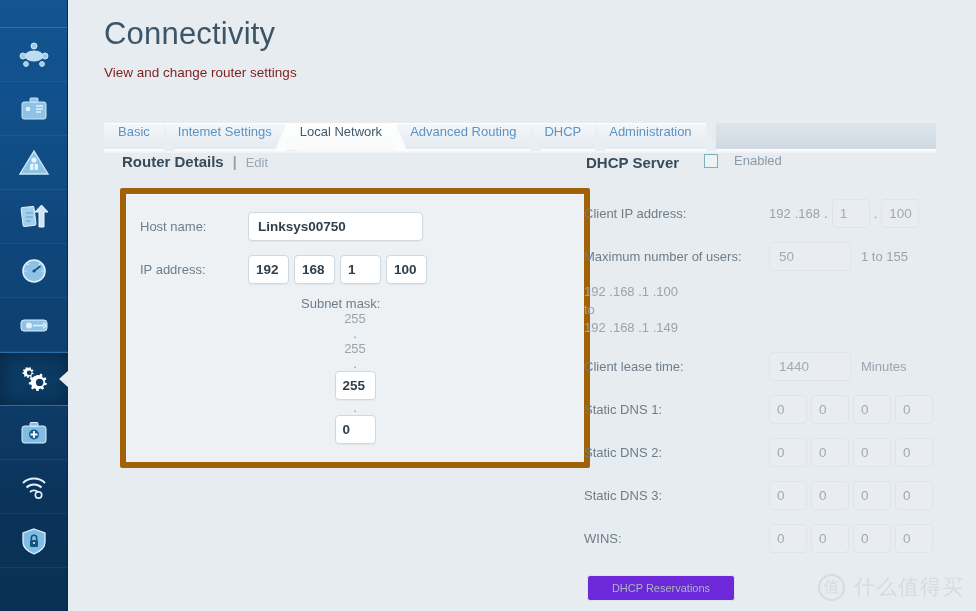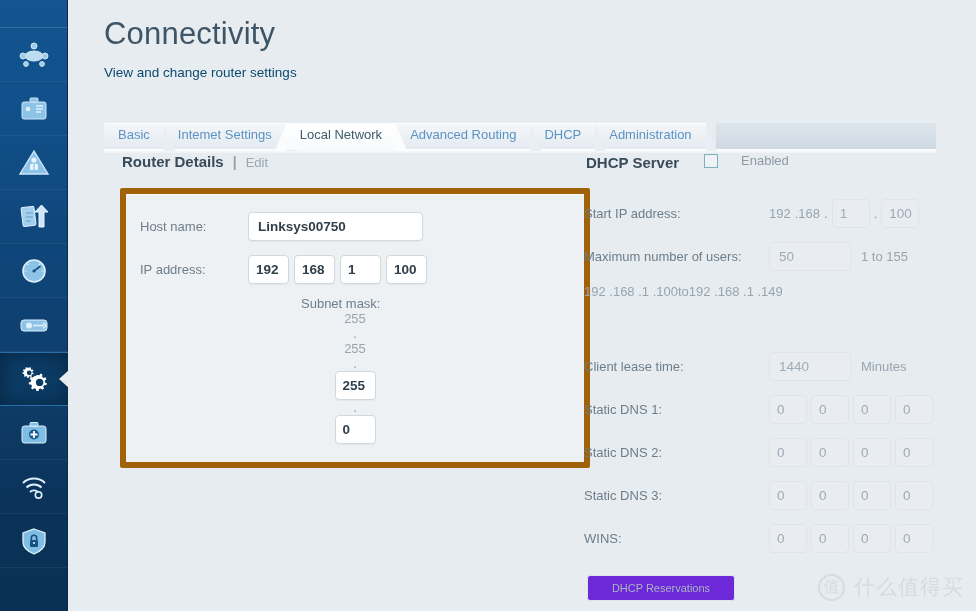--- a/index.html
+++ b/index.html
@@ -51,42 +51,42 @@
     background: #e6ecf0;
     position: relative;
     overflow: hidden;
   }
   .page-head { padding: 14px 0 0 36px; }
   #page-title {
     font-size: 31px; font-weight: normal; color: #3d5566;
     letter-spacing: 0.2px; line-height: 40px;
   }
   #page-sub {
-    font-size: 13.5px; color: #0c4a6e; margin-top: 11px;
+    font-size: 13.5px; color: #7f1d1d; margin-top: 11px;
   }
 
   
   .tabbar {
     position: absolute; left: 36px; top: 123px;
     width: 832px; height: 27px;
     display: flex; align-items: flex-end;
   }
   .tabstrip-line {
     position: absolute; left: 36px; top: 149px; width: 832px; height: 4px;
     background: linear-gradient(180deg,#ffffff 0%, #eef2f5 100%);
   }
   .tab {
     position: relative;
     height: 27px;
-    display: flex; align-items: flex-end; justify-content: center;
+    display: flex; align-items: flex-start; justify-content: center;
     font-size: 13px;
     color: #5b93c4;
     background: linear-gradient(180deg,#f4f7f9 0%, #e3eaf0 100%);
     border-top: 1px solid #ffffff;
-    padding: 8px 14px;
+    padding: 0 14px;
     cursor: pointer;
     white-space: nowrap;
   }
   .tab::after {
     content:""; position:absolute; right:-11px; top:0;
     width:0; height:0;
     border-top: 27px solid transparent;
     border-left: 11px solid #e8eef3;
     z-index: 1;
   }
@@ -169,21 +169,21 @@
   .rlabel { width: 185px; font-size: 13px; color: #6d7d8a; flex: 0 0 185px; }
   .plain { font-size: 13px; color: #98a5b0; }
 
   .checkbox {
     width: 14px; height: 14px;
     border: 1px solid #7fb0bd;
     background: #eef2f5;
     display: inline-block;
     cursor: pointer;
   }
-  .cb-wrap { display: flex; align-items: center; gap: 23px; margin-left: 16px; }
+  .cb-wrap { display: flex; align-items: center; gap: 16px; margin-left: 16px; }
   .cb-label { font-size: 13px; color: #8d9aa5; }
 
   .iprange { font-size: 13px; color: #98a5b0; line-height: 18px; }
 
   .btn-res {
     margin-top: 10px;
     width: 148px; height: 26px;
     background: #6d28d9;
     border: 1px solid #dde3e8;
     border-radius: 3px;
@@ -412,39 +412,39 @@
           <span class="sec-title">DHCP Server</span>
           <span class="cb-wrap">
             <span class="checkbox"></span>
             <span class="cb-label">Enabled</span>
           </span>
         </div>
 
         <div style="margin-top:14px">
 
           <div class="row">
-            <span class="rlabel">Start IP address:</span>
+            <span class="rlabel">Client IP address:</span>
             <span class="plain">192</span>
             <span style="width:4px"></span>
             <span class="plain">.168</span>
             <span class="dot">.</span>
             <span class="inp ro oct">1</span>
             <span class="dot">.</span>
             <span class="inp ro oct">100</span>
           </div>
 
           <div class="row">
             <span class="rlabel">Maximum number of users:</span>
             <span class="inp ro" style="width:82px">50</span>
             <span style="width:10px"></span>
             <span class="plain">1 to 155</span>
           </div>
 
           <div class="row" style="align-items:flex-start; min-height:56px">
-            <span style="display:flex;">
+            <span style="display:flex;flex-direction:column">
               <span class="iprange">192 .168 .1 .100</span>
               <span class="iprange">to</span>
               <span class="iprange">192 .168 .1 .149</span>
             </span>
           </div>
 
           <div class="row">
             <span class="rlabel">Client lease time:</span>
             <span class="inp ro" style="width:82px">1440</span>
             <span style="width:10px"></span>

